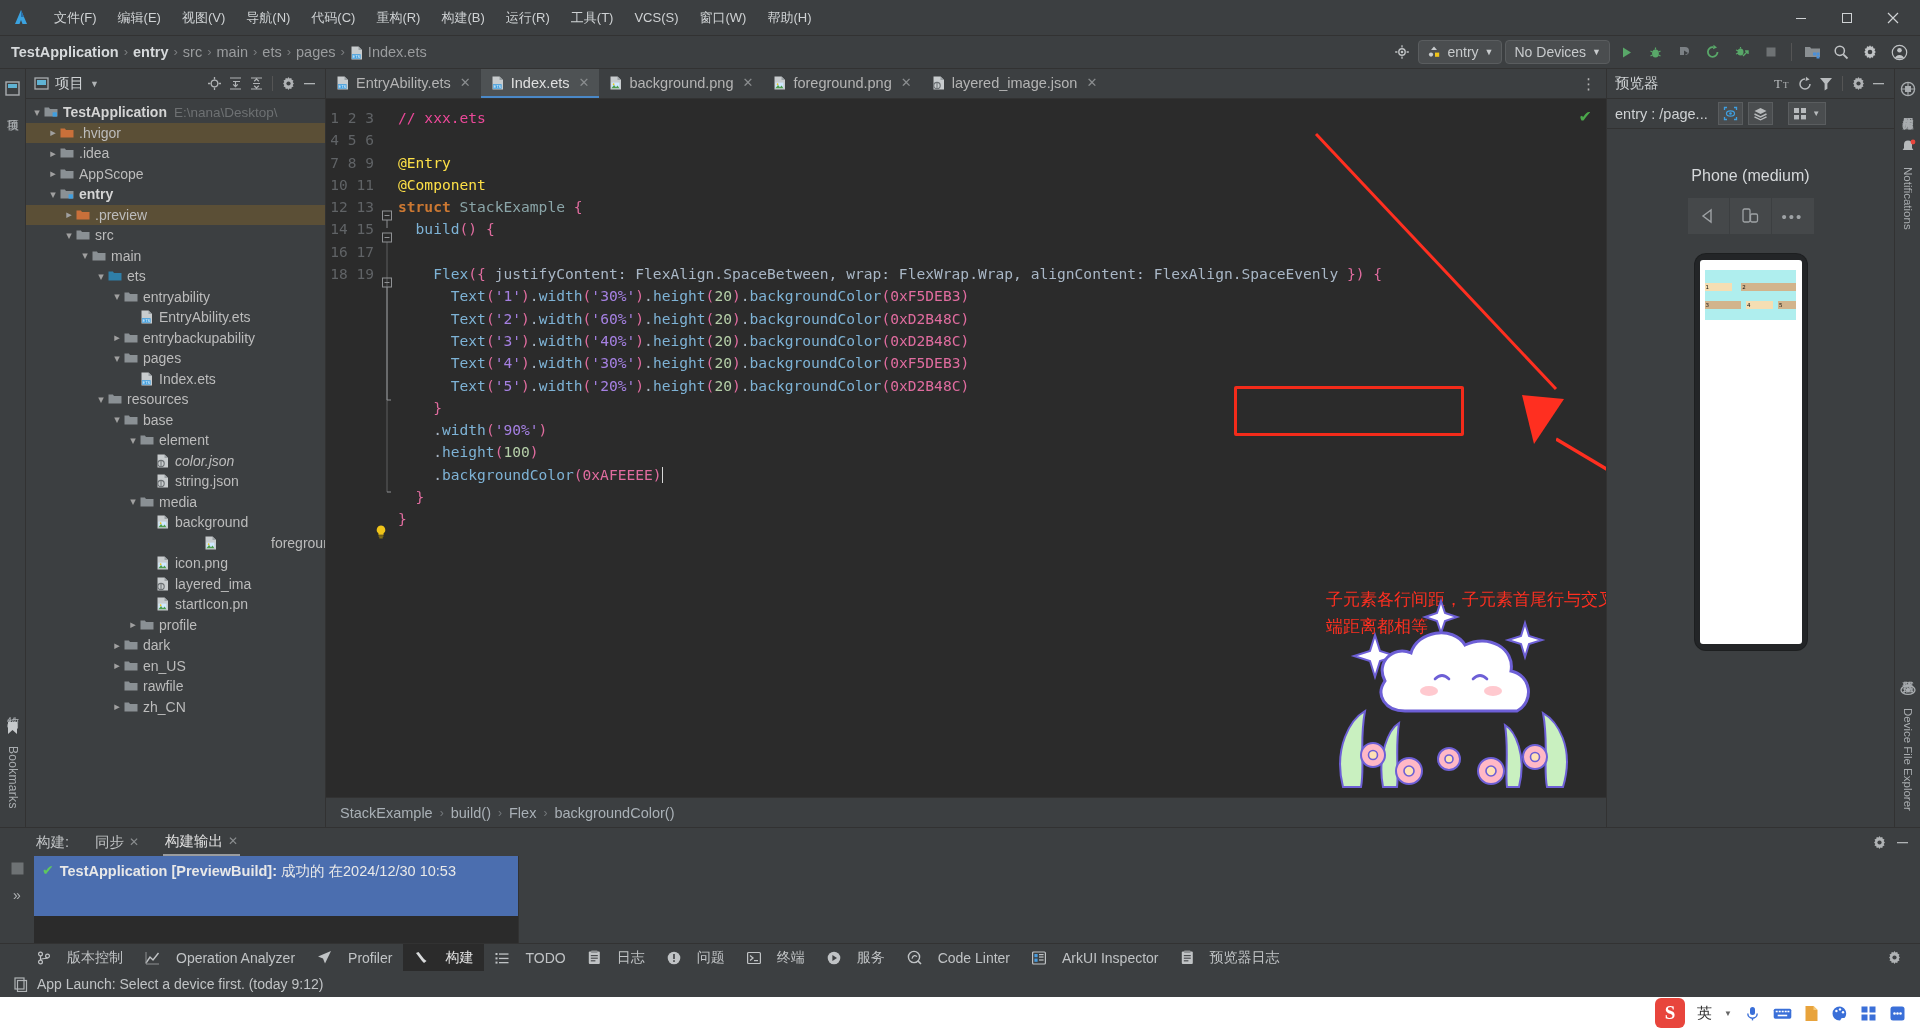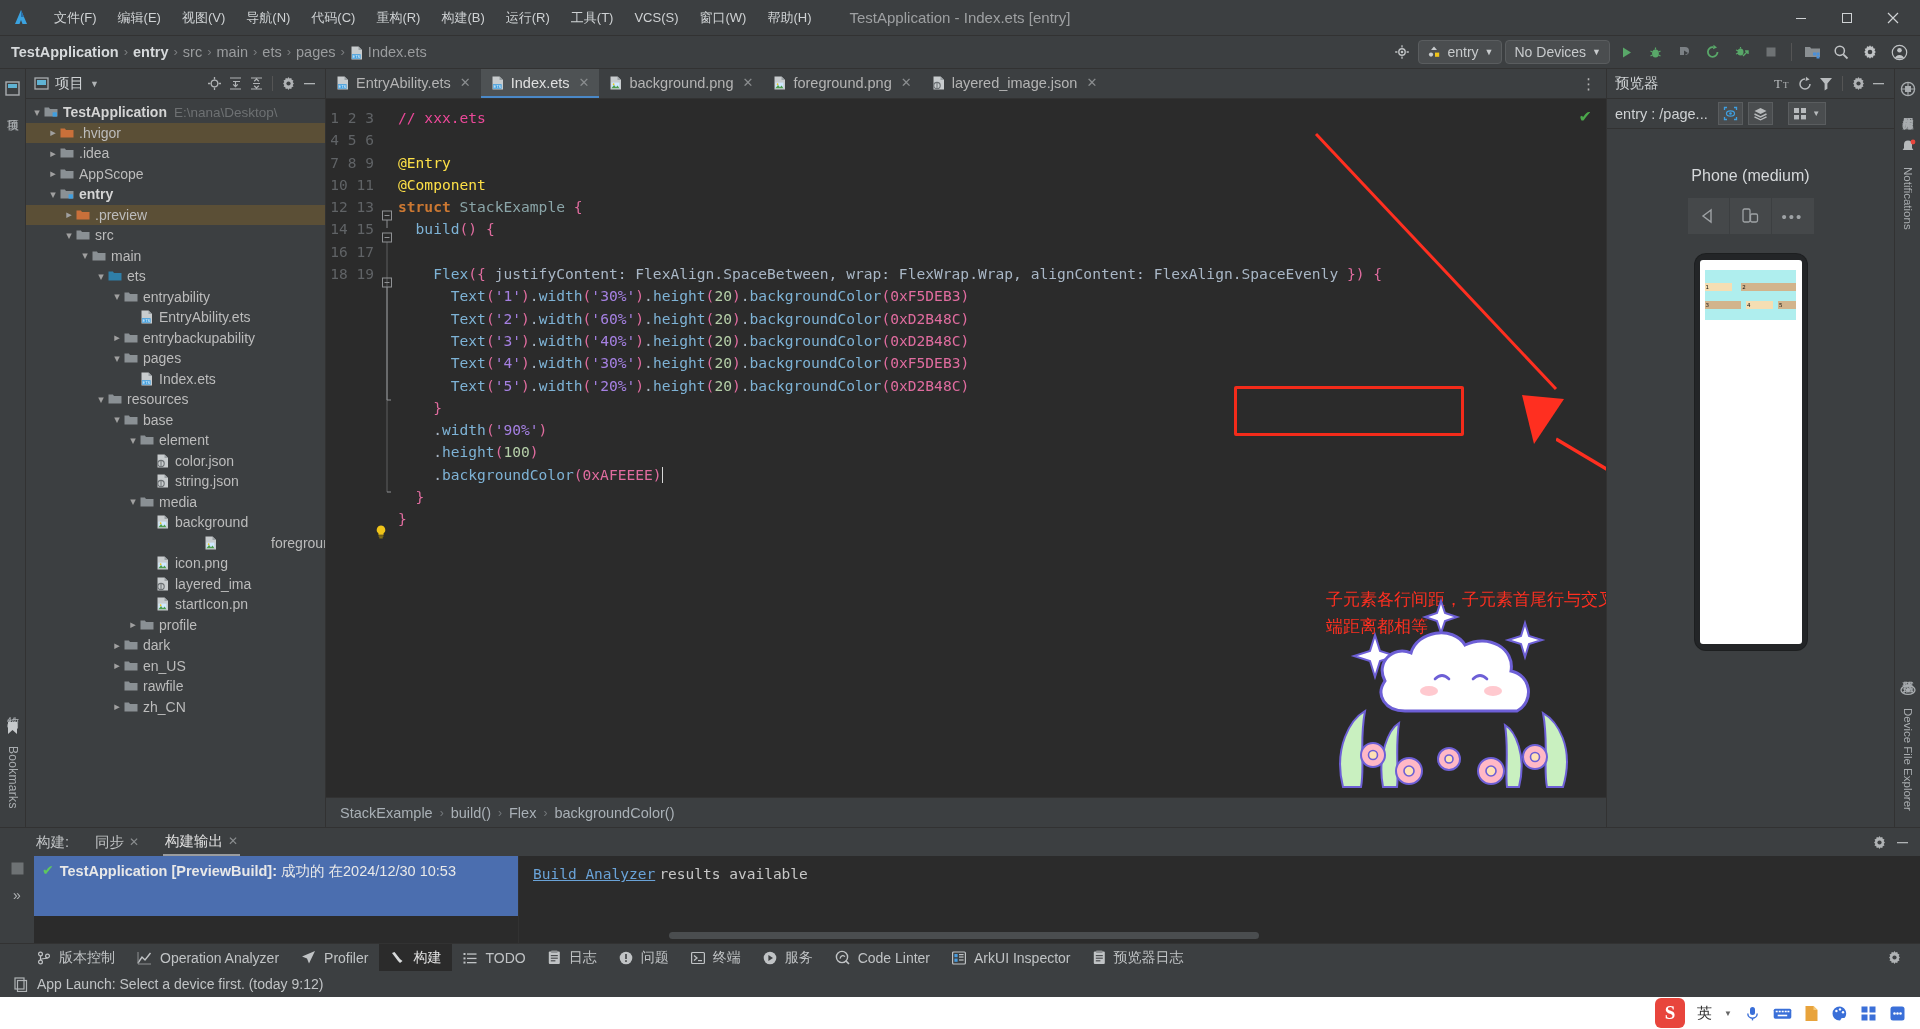--- a/index.html
+++ b/index.html
@@ -156,21 +156,21 @@
   .bw-right { flex:1; background:#2b2b2b; padding:9px 14px; position:relative;}
   .bw-link { color:#6aa3d8; text-decoration:underline; font-family:"DejaVu Sans Mono", monospace;
              font-size:14.5px;}
   .bw-txt { color:#c8c8c8; font-family:"DejaVu Sans Mono", monospace; font-size:14.5px;}
   .hscroll { position:absolute; left:150px; bottom:4px; height:7px; width:590px; background:#4a4d4f;
              border-radius:4px;}
 
   
   .toolstrip { height:28px; background:#3c3f41; display:flex; align-items:center;
                padding-left:26px; gap:0px; flex:0 0 28px; border-top:1px solid #323232;}
-  .ts-item { display:flex; align-items:center; gap:8px; padding:4px 11px; font-size:14px;
+  .ts-item { display:flex; align-items:center; gap:16px; padding:4px 11px; font-size:14px;
              color:#c0c3c5; height:28px; }
   .ts-item.active { background:#2b2b2b; color:#e2e2e2; }
   .ts-right { margin-left:auto; display:flex; }
 
   .statusbar { height:26px; background:#3c3f41; display:flex; align-items:center;
                padding:0 10px 0 14px; gap:9px; font-size:14px; color:#c0c3c5; flex:0 0 26px;}
 
   
   .imebar { height:32px; background:#ffffff; display:flex; align-items:center; justify-content:flex-end;
             flex:0 0 32px; }
@@ -202,21 +202,20 @@
         <div class="menu-item">导航(N)</div>
         <div class="menu-item">代码(C)</div>
         <div class="menu-item">重构(R)</div>
         <div class="menu-item">构建(B)</div>
         <div class="menu-item">运行(R)</div>
         <div class="menu-item">工具(T)</div>
         <div class="menu-item">VCS(S)</div>
         <div class="menu-item">窗口(W)</div>
         <div class="menu-item">帮助(H)</div>
       </div>
-    <div class="win-title">TestApplication - Index.ets [entry]</div>
     <div class="win-btns">
       <div class="win-btn">
         <svg width="12" height="12" viewBox="0 0 12 12">
             <rect x="1" y="6" width="10" height="1" fill="#cfd2d4"></rect>
           </svg>
       </div>
       <div class="win-btn">
         <svg width="12" height="12" viewBox="0 0 12 12">
             <rect x="1.5" y="1.5" width="9" height="9" fill="none" stroke="#cfd2d4" stroke-width="1"></rect>
           </svg>
@@ -552,21 +551,21 @@
           </div>
           <div class="trow" style="padding-left: 100px;">
             <span class="arrow" style="font-size: 11px;">▾</span>
             <span class="ficon">
               <svg width="14" height="12" viewBox="0 0 14 12">
                 <path d="M0.5 1.5 h4.4 l1.1 1.5 h7.5 v7.5 h-13 Z" fill="#8a9094"></path>
               </svg>
             </span>
             <span class="tlabel">element</span>
           </div>
-          <div class="trow" style="padding-left: 116px;">
+          <div class="trow" style="padding-left: 116px; font-style: italic;">
             <span class="arrow"></span>
             <span class="ficon">
               <svg width="14" height="14" viewBox="0 0 14 14">
                 <path d="M1.5 0.5 h7 l3.5 3.5 v9.5 h-10.5 Z" fill="#c8ccce"></path>
                 <path d="M8.5 0.5 v3.5 h3.5 Z" fill="#9aa0a3"></path>
                 <circle cx="5" cy="9.6" r="3.2" fill="none" stroke="#6b7073" stroke-width="1.1"></circle>
                 <path d="M5 6.4 v6.4" stroke="#6b7073" stroke-width="1"></path>
               </svg>
             </span>
             <span class="tlabel">color.json</span>
@@ -1066,25 +1065,20 @@
         </div>
         <div style="color:#b0b3b5;font-size:14px;">»</div>
       </div>
       <div class="bw-tree">
         <div class="bw-row">
           <span style="color:#5ec75e;font-size:14px;">✔</span>
           <span><b>TestApplication [PreviewBuild]:</b>
           <span>成功的 在2024/12/30 10:53</span></span>
         </div>
       </div>
-      <div class="bw-right">
-        <span class="bw-link">Build Analyzer</span>
-        <span class="bw-txt">results available</span>
-        <div class="hscroll"></div>
-      </div>
     </div>
   </div>
 
   <div class="toolstrip nosel" id="toolstrip">
     <div class="ts-item">
         <span style="display: inline-flex;">
           <svg width="14" height="14" viewBox="0 0 14 14">
             <circle cx="3.5" cy="3" r="1.9" fill="none" stroke="#c0c3c5" stroke-width="1.2"></circle>
             <circle cx="3.5" cy="11" r="1.9" fill="none" stroke="#c0c3c5" stroke-width="1.2"></circle>
             <circle cx="10.5" cy="5" r="1.9" fill="none" stroke="#c0c3c5" stroke-width="1.2"></circle>

